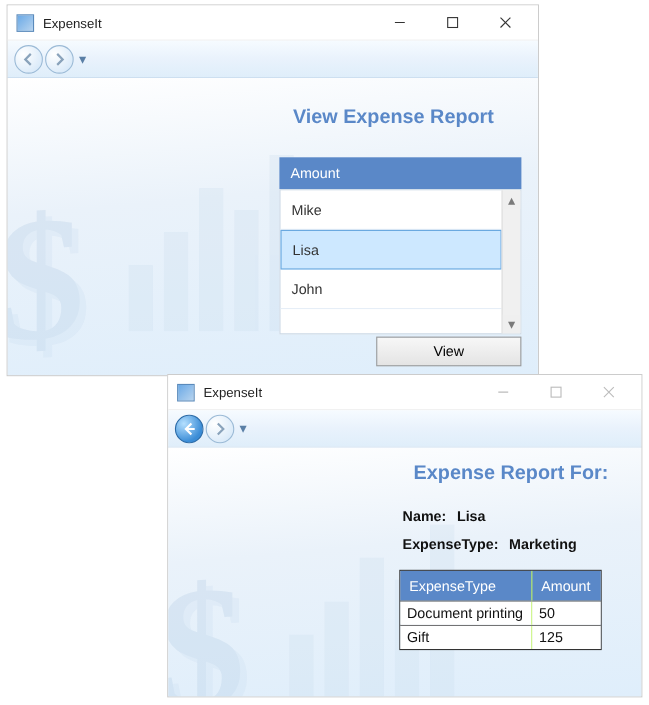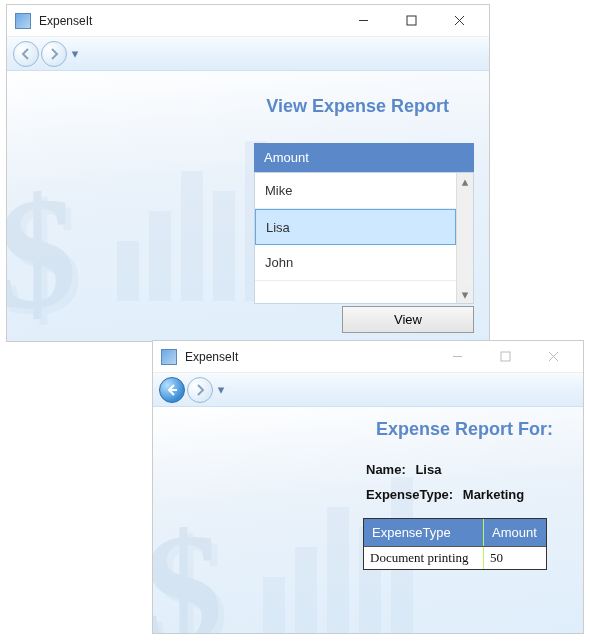--- a/index.html
+++ b/index.html
@@ -192,21 +192,21 @@
     margin-top:6px;
     font-size:13px;
     display:inline-block;
   }
   .grid-header {
     display:flex;
     background:#5a88c8;
     color:#fff;
   }
   .grid-header .cell { padding:6px 8px; }
-  .grid-row { display:flex;font-family:Liberation Serif, serif; }
+  .grid-row { display:flex; }
   .grid-row:nth-child(n) { border-top:1px solid #555;}
   .grid .cell.col1 { width:120px; border-right:1px solid #bef264;}
   .grid .cell.col2 { width:62px; text-align:left;}
   .grid-row .cell { padding:3px 6px; background:#fff; }
 </style>
 </head>
 <body>
 
 <div class="window win1">
   <div class="titlebar">
@@ -336,16 +336,20 @@
       </div>
       <div class="grid">
         <div class="grid-header">
           <div class="cell col1">ExpenseType</div>
           <div class="cell col2">Amount</div>
         </div>
         <div class="grid-row">
           <div class="cell col1">Document printing</div>
           <div class="cell col2">50</div>
         </div>
+        <div class="grid-row">
+          <div class="cell col1">Gift</div>
+          <div class="cell col2">125</div>
+        </div>
       </div>
     </div>
   </div>
 </div>
 
 </body></html>

